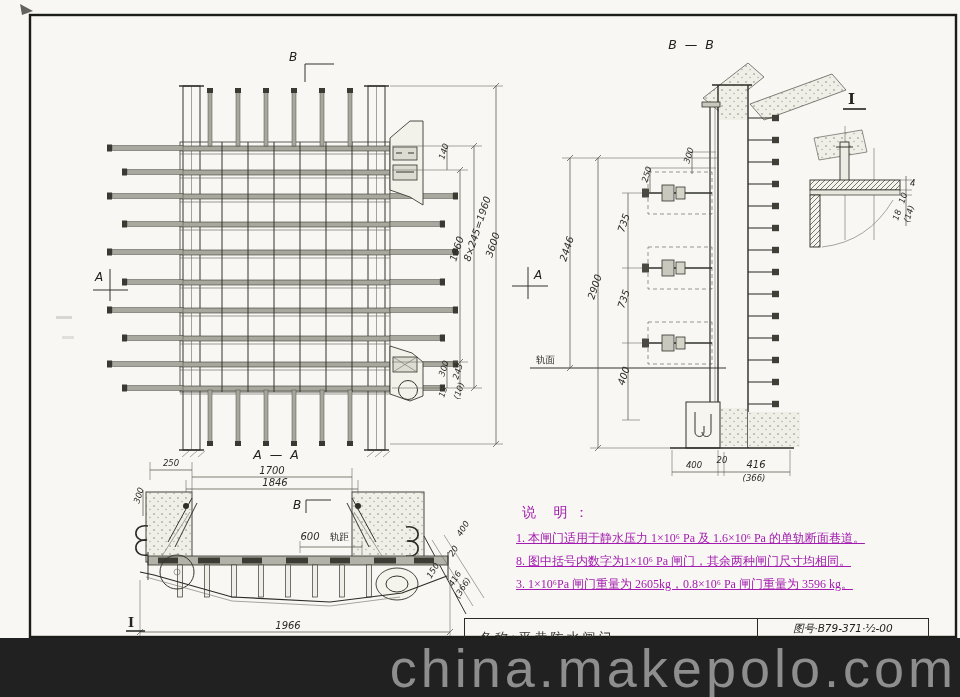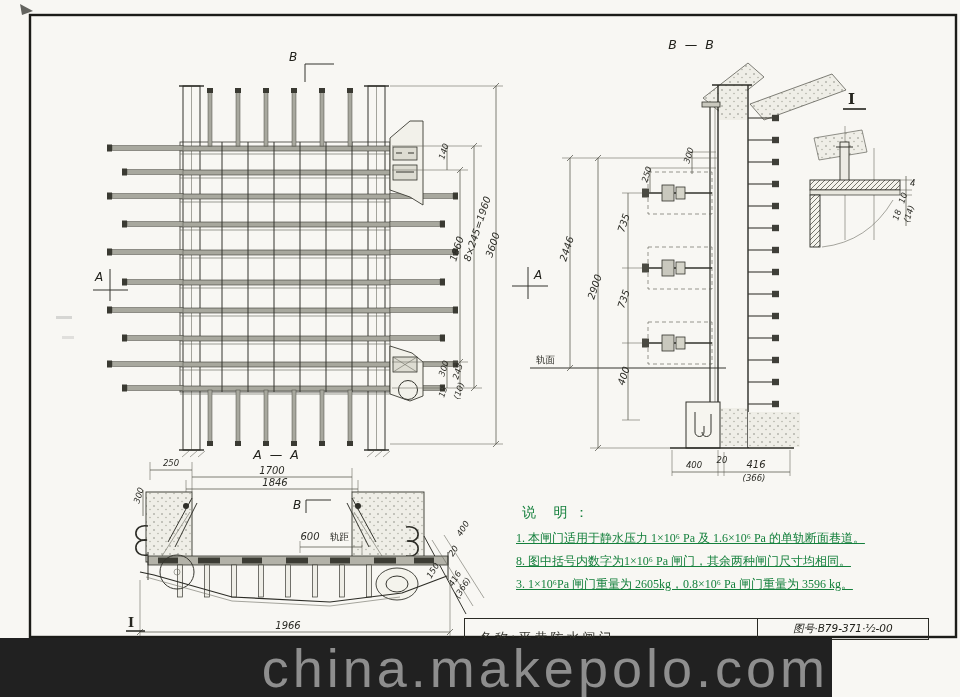--- a/index.html
+++ b/index.html
@@ -9,31 +9,31 @@
   .num{font-style:italic;font-size:10px;fill:#2c2c26;}
   .num8{font-style:italic;font-size:8.5px;fill:#2c2c26;}
   .mk{font-style:italic;font-size:12px;fill:#22221c;}
   .vt{font-style:italic;font-size:12.5px;letter-spacing:2px;fill:#22221c;}
   .cjk{font-size:9.5px;fill:#2c2c26;}
   .rom{font-family:"DejaVu Serif","Liberation Serif",serif;font-weight:bold;font-size:15px;}
   .ln{stroke:#35352e;fill:none;stroke-width:1;}
   .thk{stroke:#2c2c26;fill:none;stroke-width:1.4;}
   .thin{stroke:#6b6b62;fill:none;stroke-width:.6;}
   .dim{stroke:#55554c;fill:none;stroke-width:.75;}
-  #notes{position:absolute;left:516px;top:504px;width:430px;color:#15803d;
+  #notes{position:absolute;left:516px;top:504px;width:430px;color:#a21caf;
          font-family:"Liberation Serif","DejaVu Serif",serif;}
   #notes .hd{font-size:14px;letter-spacing:7px;margin:0 0 5px 6px;}
   #notes .it{font-size:12px;line-height:23px;white-space:nowrap;text-decoration:underline;}
   #tb{position:absolute;left:464px;top:618px;width:463px;height:20px;
       border:1.6px solid #2a2a24;display:flex;overflow:hidden;gap:36px;}
   #tb .cell-name{flex:1;position:relative;}
   #tb .cell-name span{position:absolute;left:14px;top:10px;font-size:13px;letter-spacing:3px;color:#33332c;}
   #tb .cell-no{width:170px;border-left:1.3px solid #2a2a24;font-size:10.5px;font-style:italic;
       text-align:center;line-height:18px;color:#22221c;white-space:nowrap;}
-  #band{position:absolute;left:0;top:638px;width:832px;height:59px;background:#212121;}
+  #band{position:absolute;left:0;top:638px;width:960px;height:59px;background:#212121;}
   #band .wm{position:absolute;right:3px;top:0;height:59px;line-height:60px;
       font-family:"Liberation Sans","DejaVu Sans",sans-serif;font-size:54px;
       letter-spacing:4px;color:#8e8e8e;white-space:nowrap;}
 </style>
 </head>
 <body>
 
 <div id="page">
 
 <svg width="960" height="697" viewBox="0 0 960 697">

